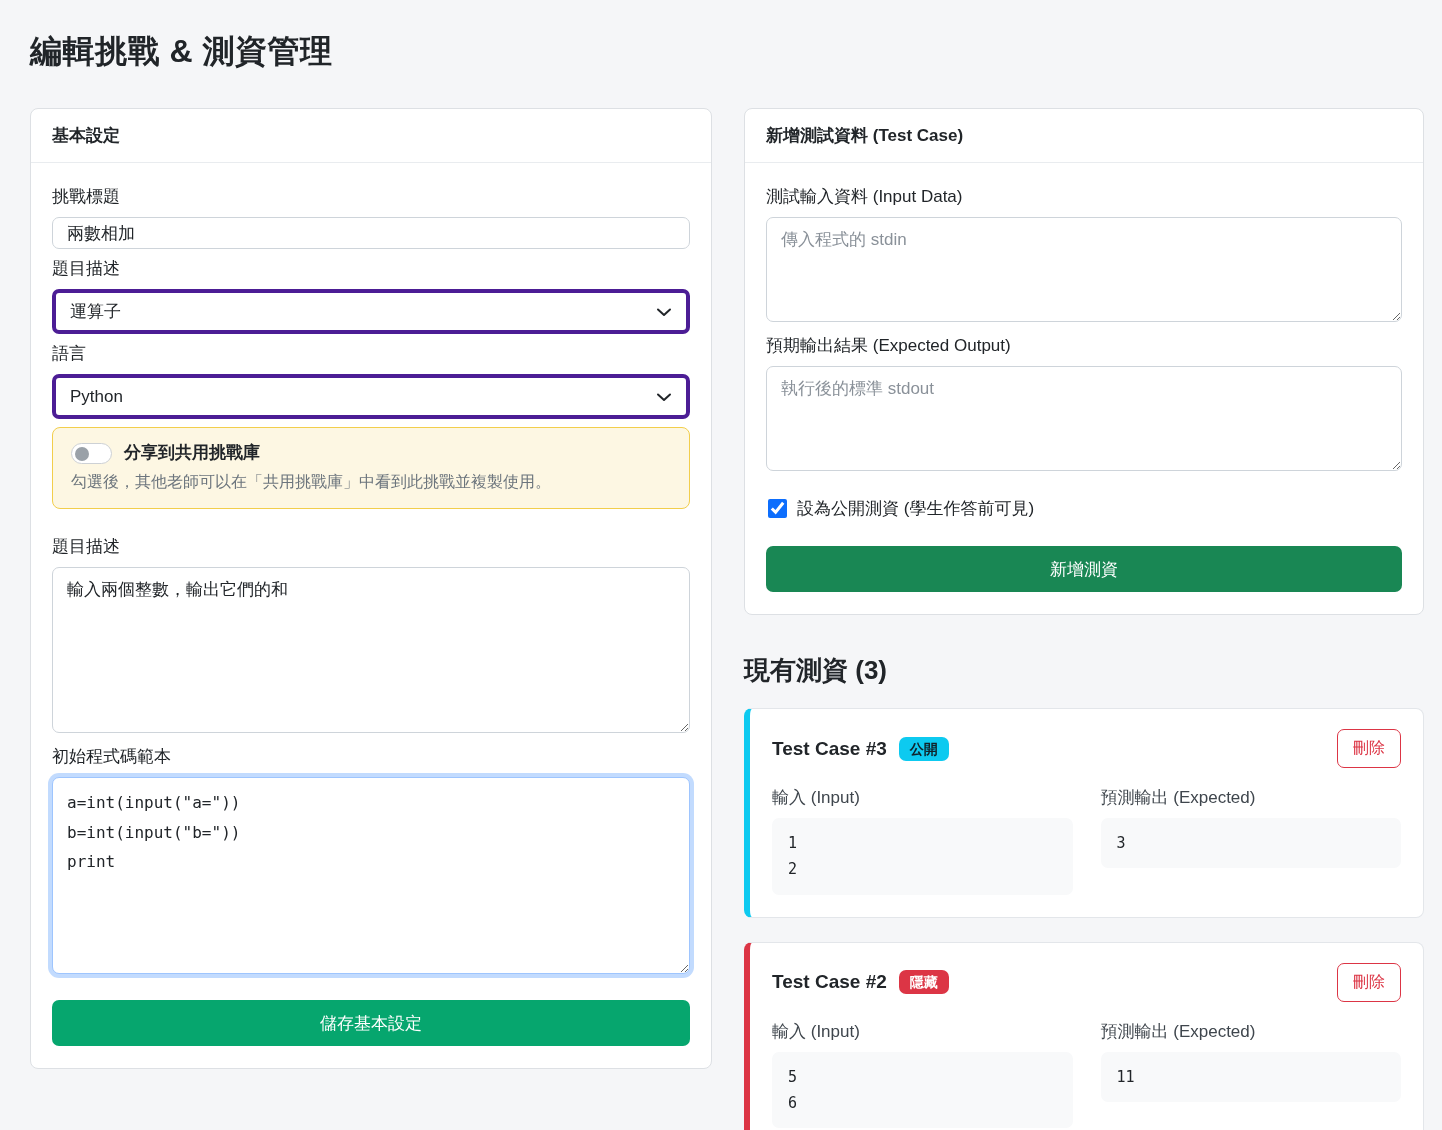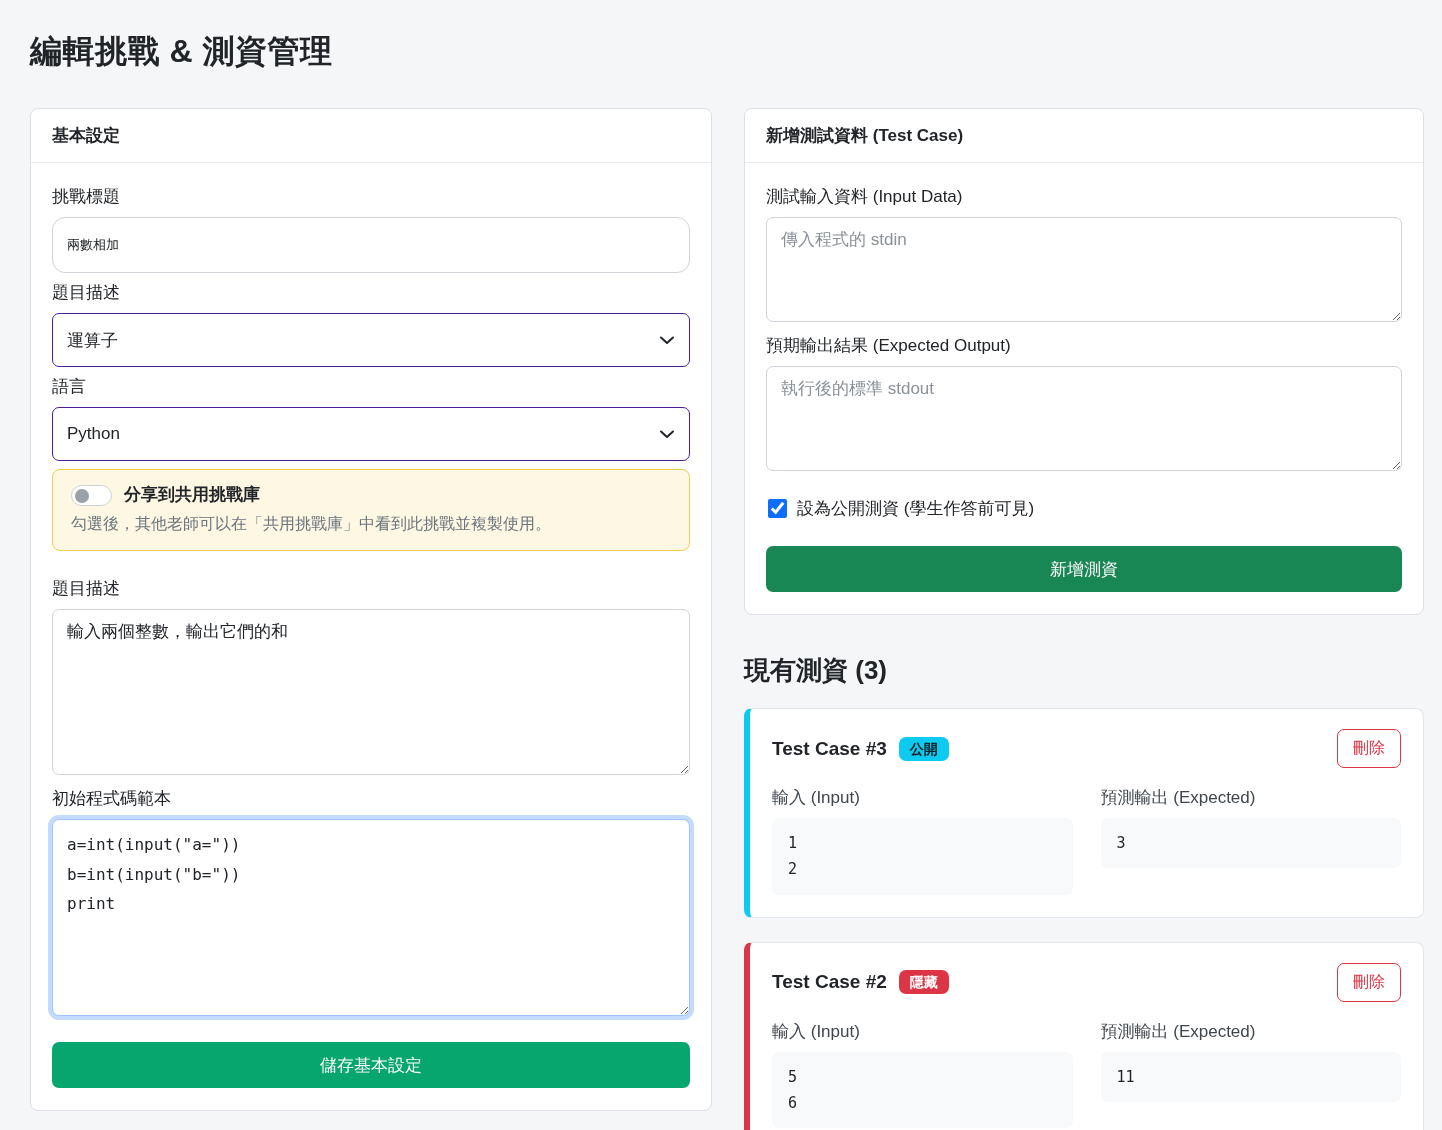--- a/index.html
+++ b/index.html
@@ -27,31 +27,31 @@
     font-size: 17px;
     font-weight: 700;
     border-bottom: 1px solid #e9ecef;
   }
   .card-body { padding: 22px 21px; }
 
   .field-label { display: block; font-size: 17px; margin-bottom: 9px; }
   .form-group { margin-bottom: 8px; }
 
   .text-input {
-    width: 100%; height: 56px;
-    border: 1px solid #ced4da; border-radius: 13px;
-    padding: 8px 14px; font-size: 13px;
+    width: 100%; height: 32px;
+    border: 1px solid #ced4da; border-radius: 7px;
+    padding: 8px 14px; font-size: 17px;
     font-family: "Liberation Sans", sans-serif;
     color: #212529; background: #fff;
     outline: none;
   }
   .select-box {
     position: relative;
-    width: 100%; height: 54px;
-    border: 1px solid #4c1d95; border-radius: 7px;
+    width: 100%; height: 45px;
+    border: 4px solid #4c1d95; border-radius: 7px;
     padding: 9px 40px 9px 14px; font-size: 17px;
     background: #fff; cursor: pointer;
     display: flex; align-items: center;
   }
   .select-box .chev {
     position: absolute; right: 14px; top: 50%;
     transform: translateY(-50%);
     width: 16px; height: 16px;
   }
 

